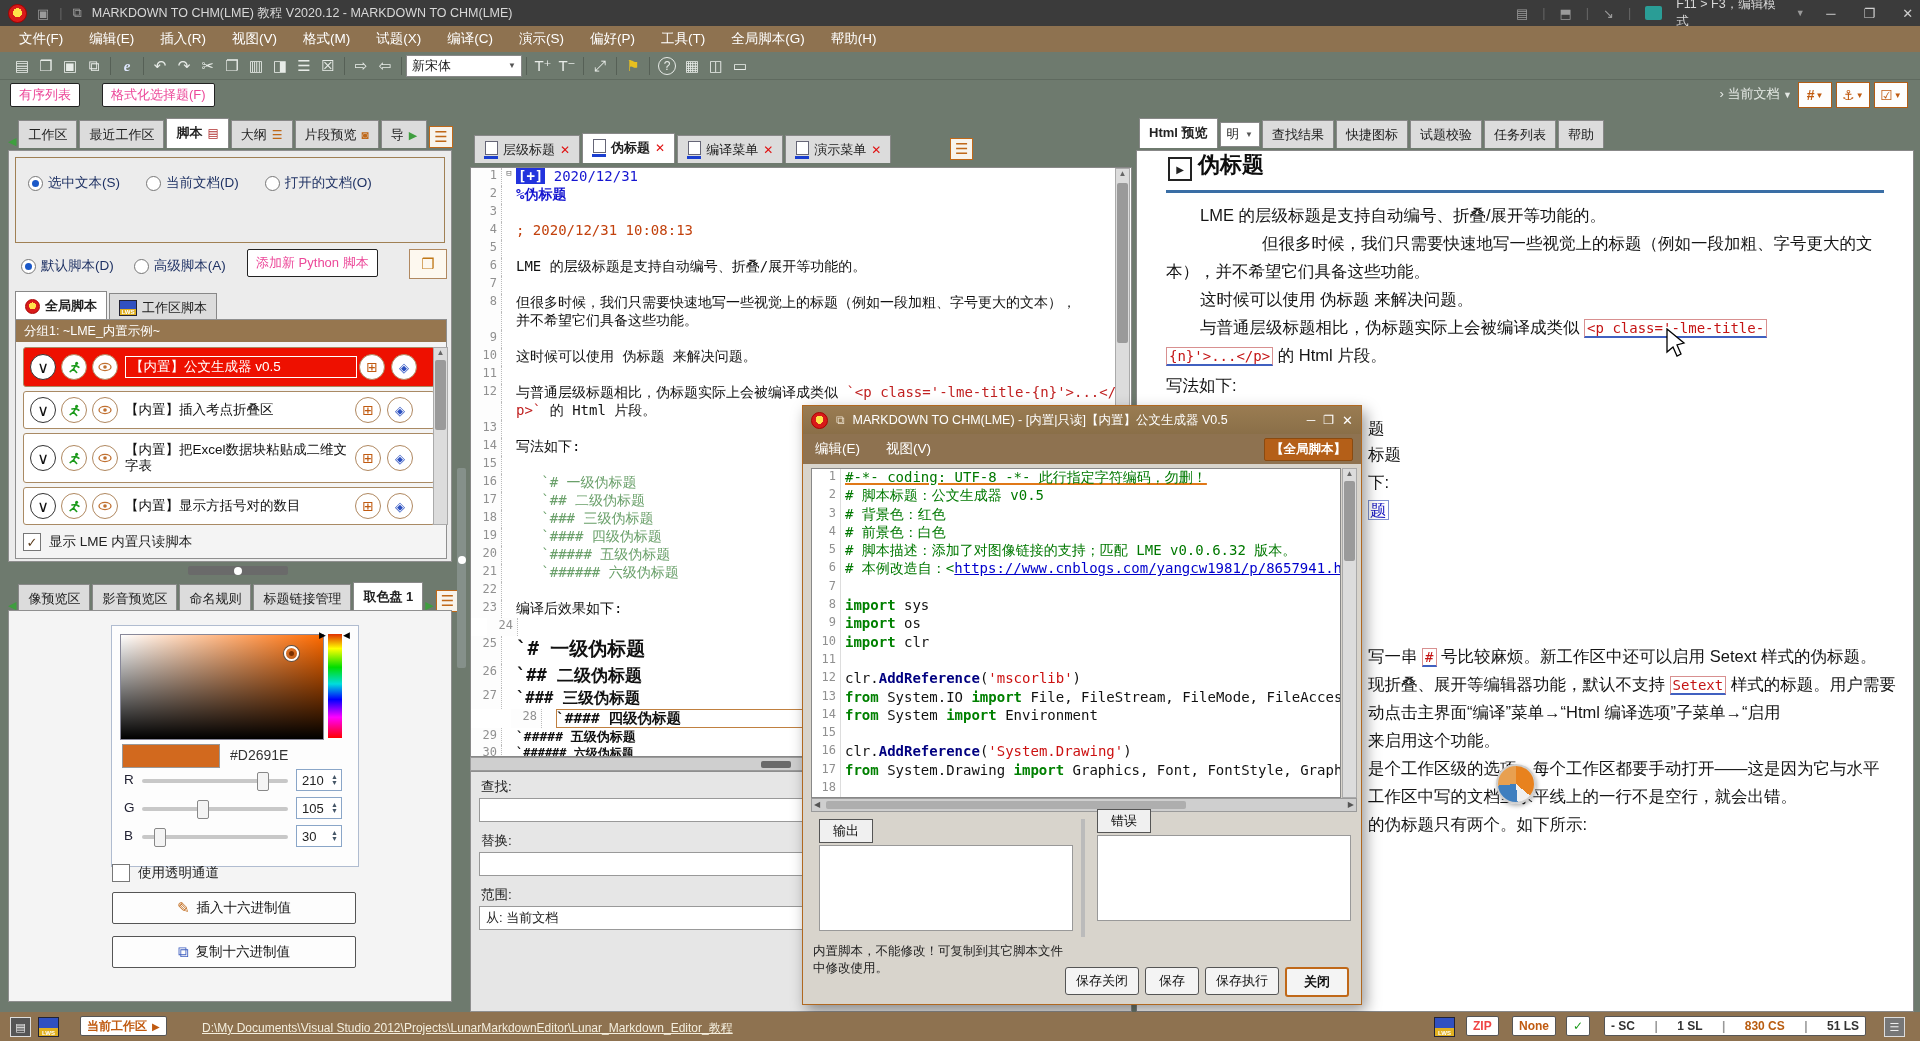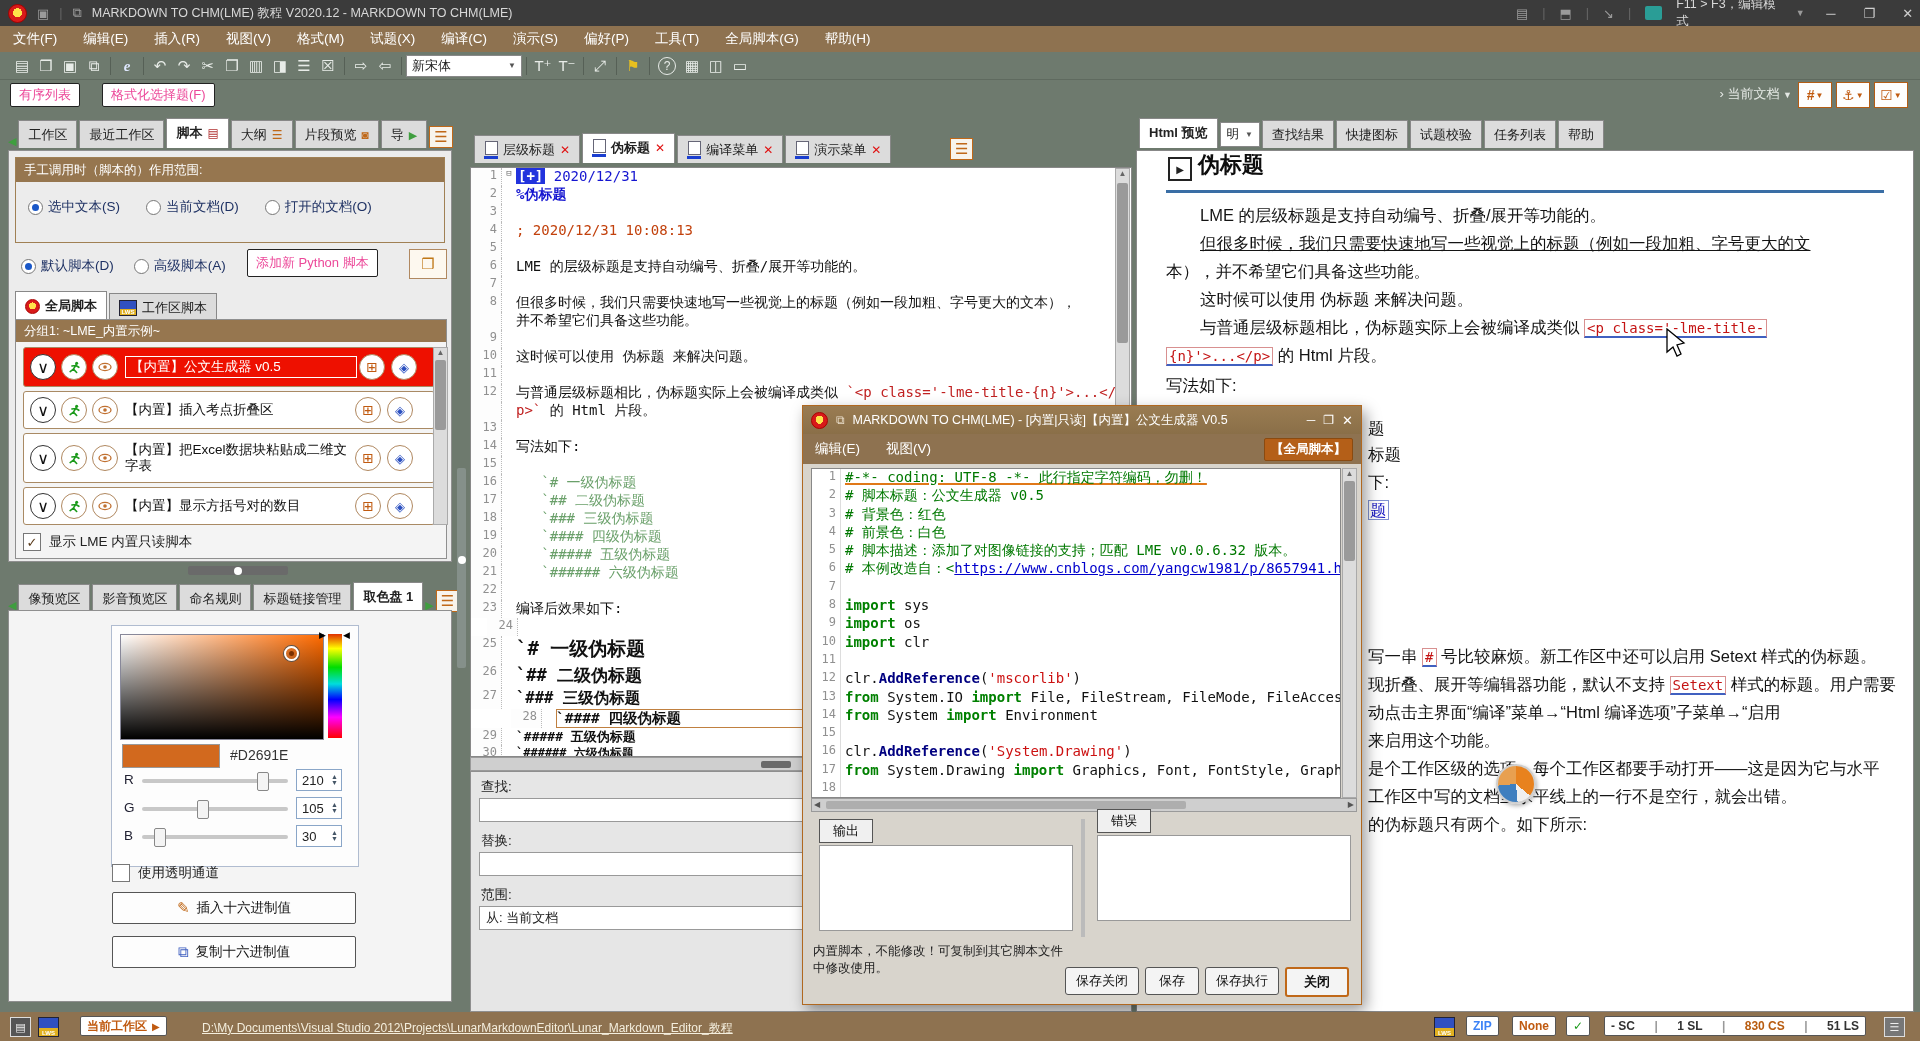--- a/index.html
+++ b/index.html
@@ -6,21 +6,21 @@
   #app{position:relative;width:1920px;height:1041px;background:#6e7a6e;overflow:hidden;
        font-family:"Liberation Sans","DejaVu Sans",sans-serif;color:#111;}
   .abs{position:absolute;}
   
   #titlebar{position:absolute;left:0;top:0;width:1920px;height:26px;background:#3b3b3b;color:#d8d8d8;font-size:12.5px;}
   #titlebar .tseg{position:absolute;top:0;height:26px;display:flex;align-items:center;gap:10px;}
   .applogo{width:17px;height:17px;border-radius:50%;background:radial-gradient(circle at 50% 45%,#ffe24a 0 35%,#d81a1a 36% 100%);border:1px solid #a00;display:inline-block;}
   .tico{color:#9a9a9a;font-size:13px;}
   .tdiv{color:#666;}
   #titlebar .winctl{font-size:13px;color:#cfcfcf;width:26px;text-align:center;}
-  #menubar{position:absolute;left:0;top:26px;width:1920px;height:26px;background:#8e7250;display:flex;align-items:center;padding-left:0;box-sizing:border-box;}
+  #menubar{position:absolute;left:0;top:26px;width:1920px;height:26px;background:#8e7250;display:flex;align-items:center;padding-left:6px;box-sizing:border-box;}
   #menubar .mitem{color:#fff;font-size:13.5px;padding:0 13px;line-height:26px;}
   #toolbar{position:absolute;left:0;top:52px;width:1920px;height:28px;background:#6e7a6e;display:flex;align-items:center;padding-left:10px;box-sizing:border-box;border-bottom:1px solid #5f6a5f;}
   .tbico{color:#e8ece8;font-size:15px;width:24px;text-align:center;line-height:22px;}
   .tbdiv{width:1px;height:18px;background:#566056;margin:0 4px;}
   #fontbox{width:104px;height:20px;background:#fff;border:1px solid #888;font-size:13px;color:#222;display:flex;align-items:center;justify-content:space-between;padding:0 5px;}
   #toolbar2{position:absolute;left:0;top:80px;width:1920px;height:30px;background:#6e7a6e;}
   .flatbtn{position:absolute;top:3px;height:22px;background:#fff;border:1.5px solid #222;border-radius:2px;font-size:13px;color:#ec4899;display:flex;align-items:center;padding:0 8px;}
   #docscope{position:absolute;right:128px;top:5px;color:#e4e8e4;font-size:13px;}
   .qbtn{position:absolute;top:2px;width:32px;height:24px;background:#fdfdfd;border:1.5px solid #b35c14;display:flex;align-items:center;justify-content:center;gap:1px;}
   .qbtn .g{color:#c05a10;font-size:14px;font-weight:bold;}
@@ -224,21 +224,20 @@
       <div class="tab">最近工作区</div>
       <div class="tab active">脚本<span style="color:#b03030;font-size:12px;">▤</span></div>
       <div class="tab">大纲<span style="color:#c06818;font-size:12px;">☰</span></div>
       <div class="tab">片段预览<span style="color:#c06818;font-size:12px;">◙</span></div>
       <div class="tab">导<span class="greenarr">▶</span></div>
       <span class="hamb">☰</span>
     </div>
 
   <div class="panelbox" style="left:8px;top:150px;width:444px;height:412px;">
     <div class="panelbox" style="left:6px;top:6px;width:430px;height:86px;border-color:#a08054;">
-      <div class="brownhdr" style="height:24px;">手工调用时（脚本的）作用范围:</div>
       <div style="display:flex;gap:26px;padding:16px 0 0 12px;" id="scoperadios">
           <span class="radio">
             <span class="rdot sel"></span>
             <span>选中文本(S)</span>
           </span>
           <span class="radio">
             <span class="rdot"></span>
             <span>当前文档(D)</span>
           </span>
           <span class="radio">
@@ -543,21 +542,21 @@
       <div class="tab">帮助</div>
     </div>
   <div id="rpcontent"></div>
   <div id="pvheadico">
       <span>▶</span>
     </div>
   <div id="pvheading">伪标题</div>
   <div id="bluerule"></div>
   <div id="pvlines">
       <div class="pvline" style="left: 1200px; top: 205px;"><span>LME 的层级标题是支持自动编号、折叠/展开等功能的。</span></div>
-      <div class="pvline" style="left: 1200px; top: 233px; text-decoration: underline;"><span>但很多时候，我们只需要快速地写一些视觉上的标题（例如一段加粗、字号更大的文</span></div>
+      <div class="pvline" style="left: 1262px; top: 233px;"><span>但很多时候，我们只需要快速地写一些视觉上的标题（例如一段加粗、字号更大的文</span></div>
       <div class="pvline" style="left: 1166px; top: 261px;"><span>本），并不希望它们具备这些功能。</span></div>
       <div class="pvline" style="left: 1200px; top: 289px;"><span>这时候可以使用 伪标题 来解决问题。</span></div>
       <div class="pvline" style="left: 1200px; top: 317px;"><span>与普通层级标题相比，伪标题实际上会被编译成类似 </span><span class="pvcode">&lt;p class='-lme-title-</span></div>
       <div class="pvline" style="left: 1166px; top: 345px;"><span class="pvcode">{n}'&gt;...&lt;/p&gt;</span><span> 的 Html 片段。</span></div>
       <div class="pvline" style="left: 1166px; top: 375px;"><span>写法如下:</span></div>
       <div class="pvline" style="left: 1368px; top: 418px;"><span>题</span></div>
       <div class="pvline" style="left: 1368px; top: 444px;"><span>标题</span></div>
       <div class="pvline" style="left: 1368px; top: 472px;"><span>下:</span></div>
       <div class="pvline" style="left: 1368px; top: 500px;"><span class="pvfrag">题</span></div>
       <div class="pvline" style="left: 1368px; top: 646px;"><span>写一串 </span><span class="pvcode">#</span><span> 号比较麻烦。新工作区中还可以启用 Setext 样式的伪标题。</span></div>
@@ -637,21 +636,21 @@
 
   <div id="statusbar">
     <span class="sico" style="left:10px;background:#555;">▤</span>
     <span class="sico lws" style="left:38px;">LWS</span>
     <div class="sbox" style="left:80px;color:#c05a10;gap:5px;">
       <span>当前工作区</span>
         <span style="font-size:10px;">▶</span>
     </div>
     <a id="sbpath">D:\My Documents\Visual Studio 2012\Projects\LunarMarkdownEditor\Lunar_Markdown_Editor_教程</a>
     <span class="sico lws" style="left:1434px;">LWS</span>
-    <div class="sbox" style="left:1466px;color:#3b82f6;">
+    <div class="sbox" style="left:1466px;color:#ef4444;">
         <span>ZIP</span>
       </div>
     <div class="sbox" style="left:1512px;color:#c05a10;">
         <span>None</span>
       </div>
     <div class="sbox" style="left:1566px;color:#1a9a1a;width:24px;justify-content:center;">✓</div>
     <div class="sbox" style="left:1604px;width:262px;justify-content:space-between;" id="counters">
         <span style="color: rgb(51, 51, 51);">- SC</span>
         <span style="color: rgb(153, 153, 153);">|</span>
         <span style="color: rgb(51, 51, 51);">1 SL</span>

